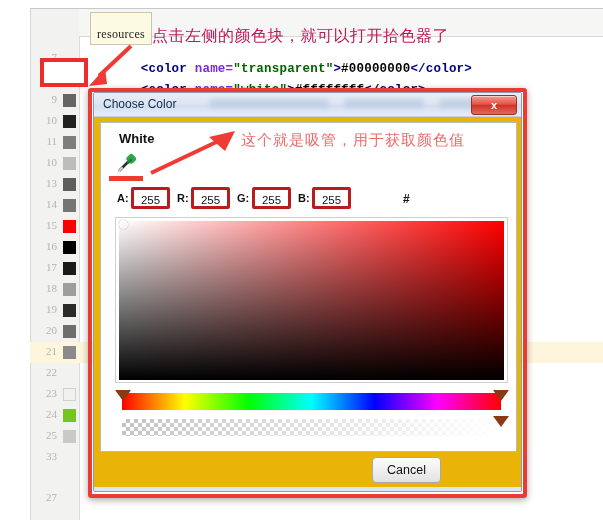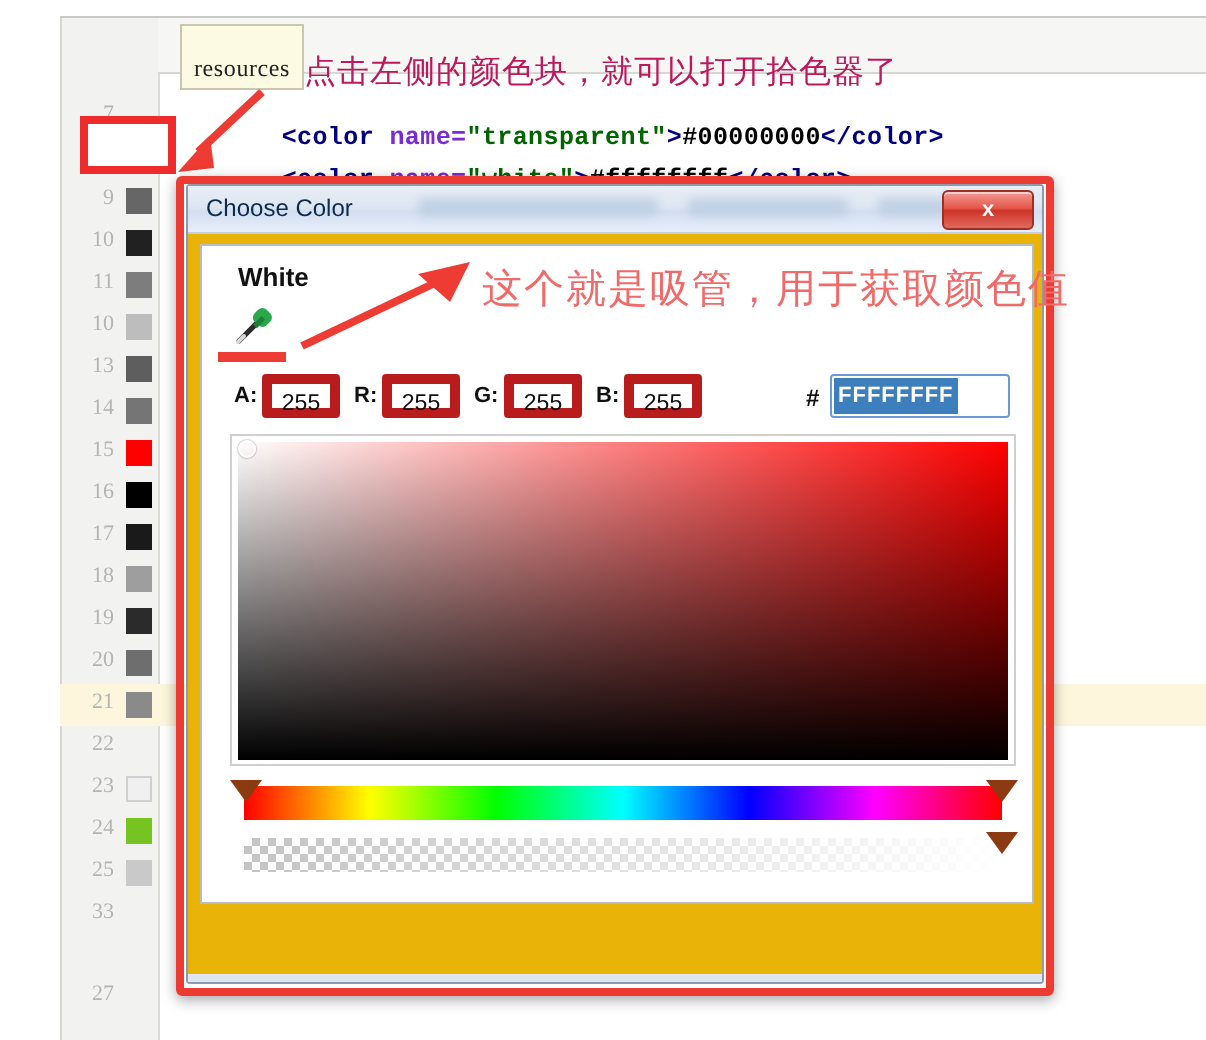--- a/index.html
+++ b/index.html
@@ -123,29 +123,29 @@
   .eyedropper{position:absolute;left:14px;top:28px;width:24px;height:24px;}
   .red-underline{
     position:absolute;left:8px;top:53px;width:34px;height:5px;background:#ee3b33;
   }
   .preview-white{
     position:absolute;left:48px;top:28px;width:363px;height:28px;background:#ffffff;
   }
   .note-dlg{
     position:absolute;left:140px;top:8px;
     font-family:"DejaVu Sans", sans-serif;
-    font-size:20px;color:#f06a6a;white-space:nowrap;letter-spacing:1px;
+    font-size:15px;color:#f06a6a;white-space:nowrap;letter-spacing:1px;
   }
 
   
   .valrow{position:absolute;left:6px;top:64px;width:405px;height:24px;}
   .vlabel{position:absolute;top:5px;font-size:11px;color:#111;font-weight:bold;}
   .vbox{
     position:absolute;top:0;height:22px;box-sizing:border-box;
-    background:#fff;border:5px solid #b91c1c;border-radius:2px;
+    background:#fff;border:3px solid #b91c1c;border-radius:2px;
     font-size:11.5px;color:#111;line-height:20px;text-align:center;
   }
   .combo{
     position:absolute;top:0;height:22px;box-sizing:border-box;
     background:linear-gradient(to bottom,#fdfdfd,#e6e6e6);
     border:1px solid #9aa4b0;border-radius:2px;
     font-size:11.5px;color:#111;line-height:20px;
   }
   .combo-label{position:absolute;left:7px;top:0;}
   .combo-arrow{
@@ -377,23 +377,20 @@
       <div class="vbox" style="left:84px;width:39px;">255</div>
 
       <div class="vlabel" style="left:130px;">G:</div>
       <div class="vbox" style="left:145px;width:39px;">255</div>
 
       <div class="vlabel" style="left:191px;">B:</div>
       <div class="vbox" style="left:205px;width:39px;">255</div>
 
 
       <div class="hash">#</div>
-      <div class="hexbox">
-        <span class="hexsel">FFFFFFFF</span>
-      </div>
     </div>
 
     <div class="sv-wrap">
       <div class="sv-square">
         <div class="sv-cursor"></div>
       </div>
     </div>
 
     <div class="hue-wrap">
       <div class="hue-bar"></div>
@@ -401,16 +398,17 @@
       <div class="tri" style="left:378px;top:-1px;"></div>
     </div>
 
     <div class="alpha-wrap">
       <div class="alpha-bar"></div>
       <div class="tri" style="left:378px;top:-1px;"></div>
     </div>
   </div>
 
   <div class="footer">
+    <div class="btn btn-normal" style="left:272px;width:69px;">Cancel</div>
   </div>
 
   <div class="dlg-bottom-edge"></div>
 </div>
 
 </body></html>

